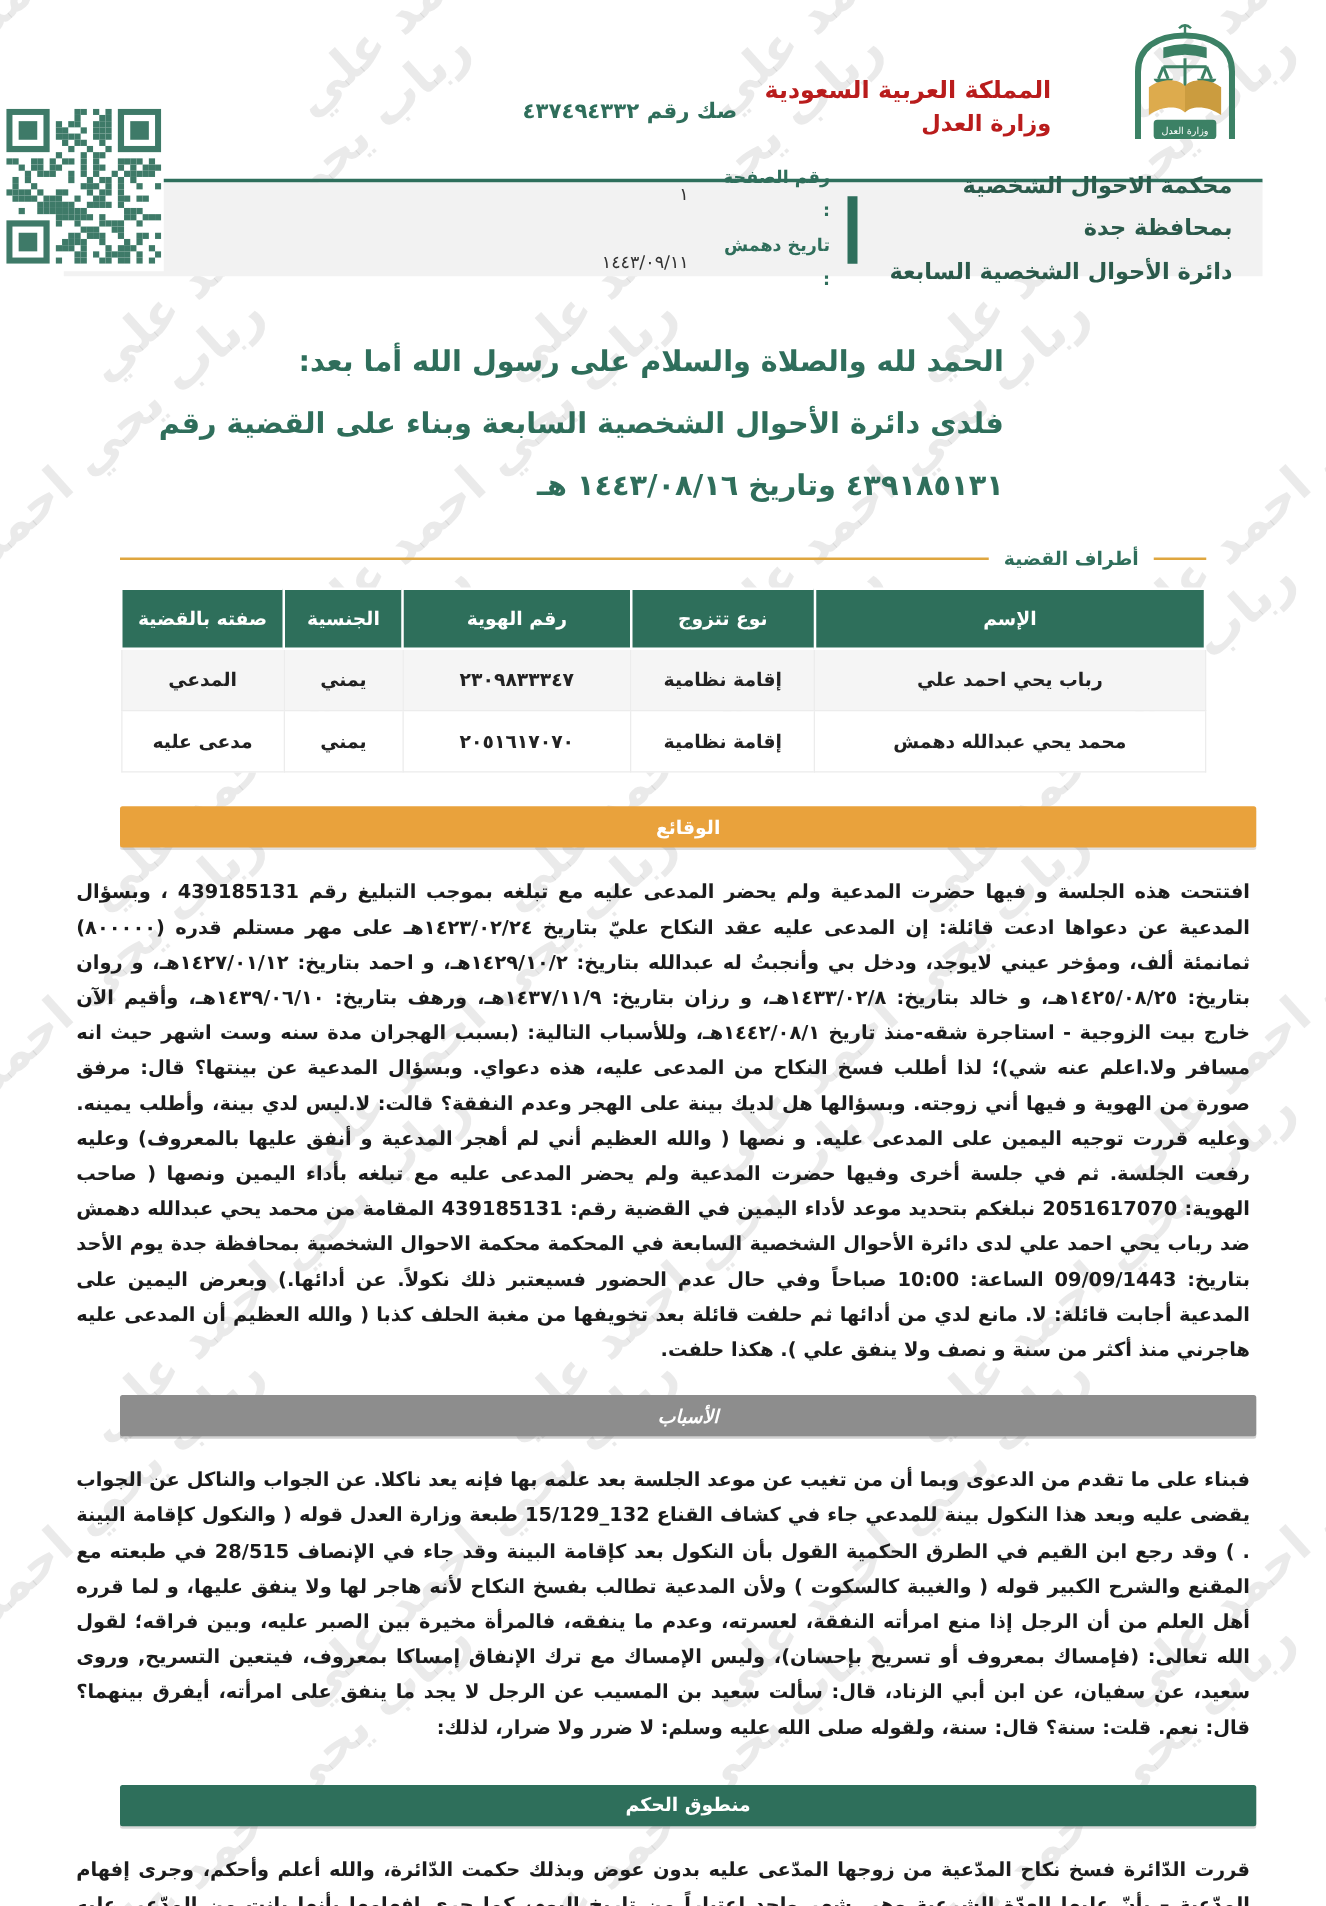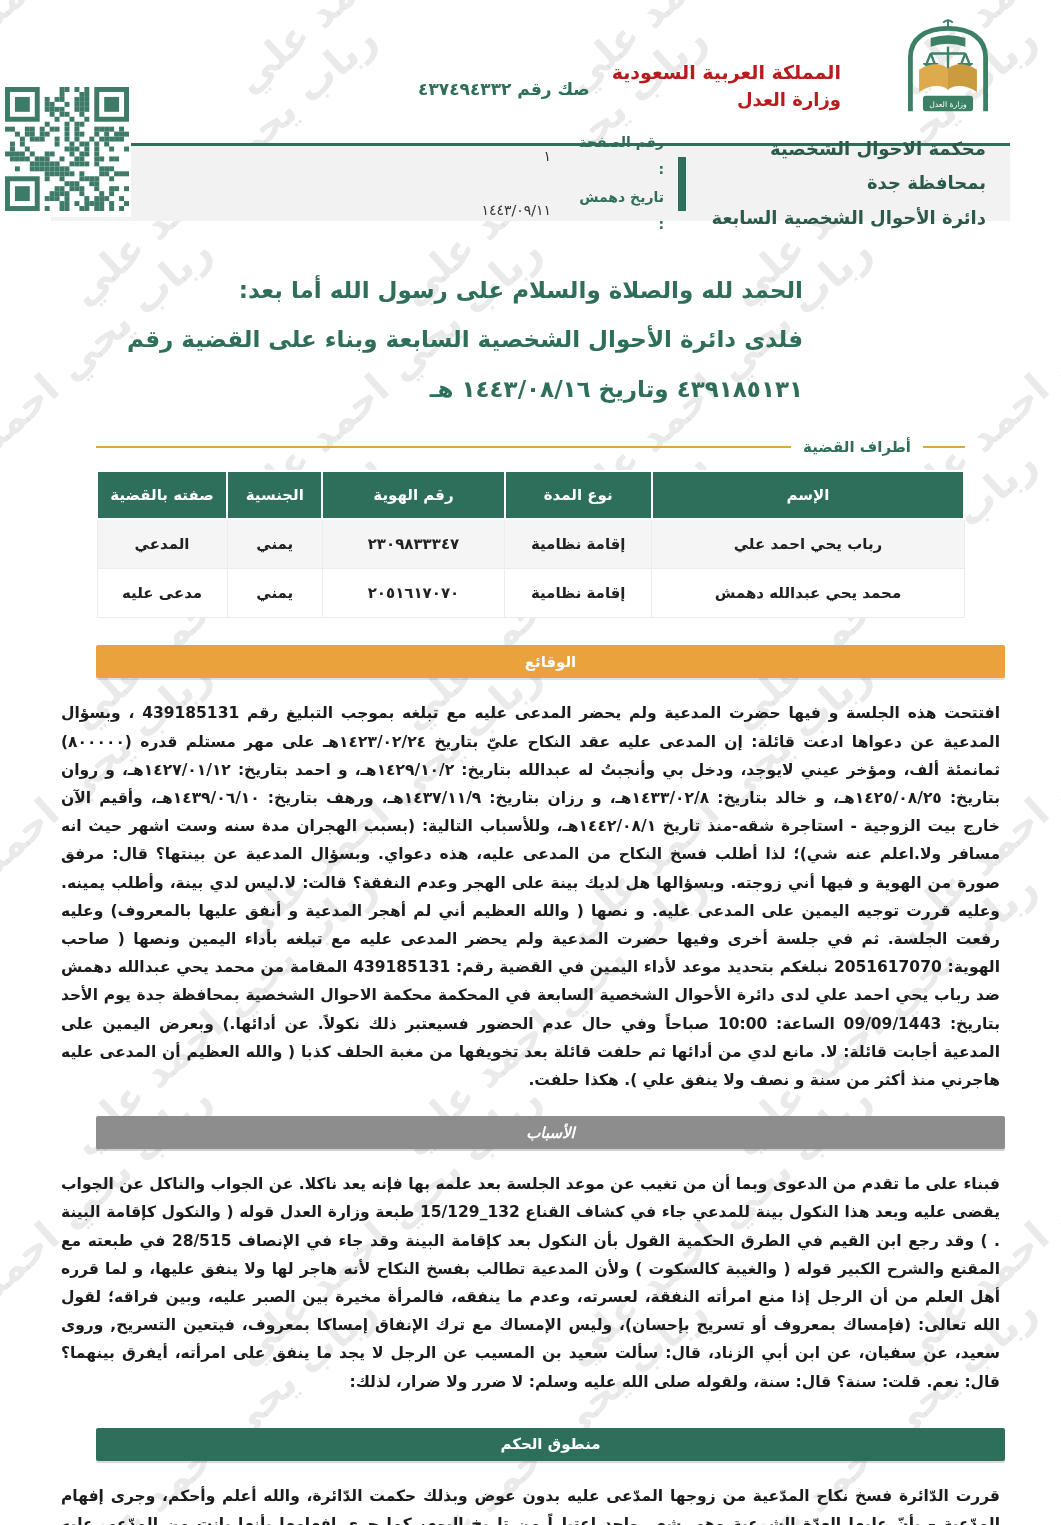--- a/index.html
+++ b/index.html
@@ -399,21 +399,21 @@
         <colgroup>
           <col style="width:36%">
             <col style="width:17%">
             <col style="width:21%">
             <col style="width:11%">
             <col style="width:15%">
         </colgroup>
         <thead>
           <tr>
             <th>الإسم</th>
-            <th>نوع المدة</th>
+            <th>نوع تتزوج</th>
             <th>رقم الهوية</th>
             <th>الجنسية</th>
             <th>صفته بالقضية</th>
           </tr>
         </thead>
         <tbody>
           <tr class="row-odd">
             <td>رباب يحي احمد علي</td>
             <td>إقامة نظامية</td>
             <td>٢٣٠٩٨٣٣٣٤٧</td>

